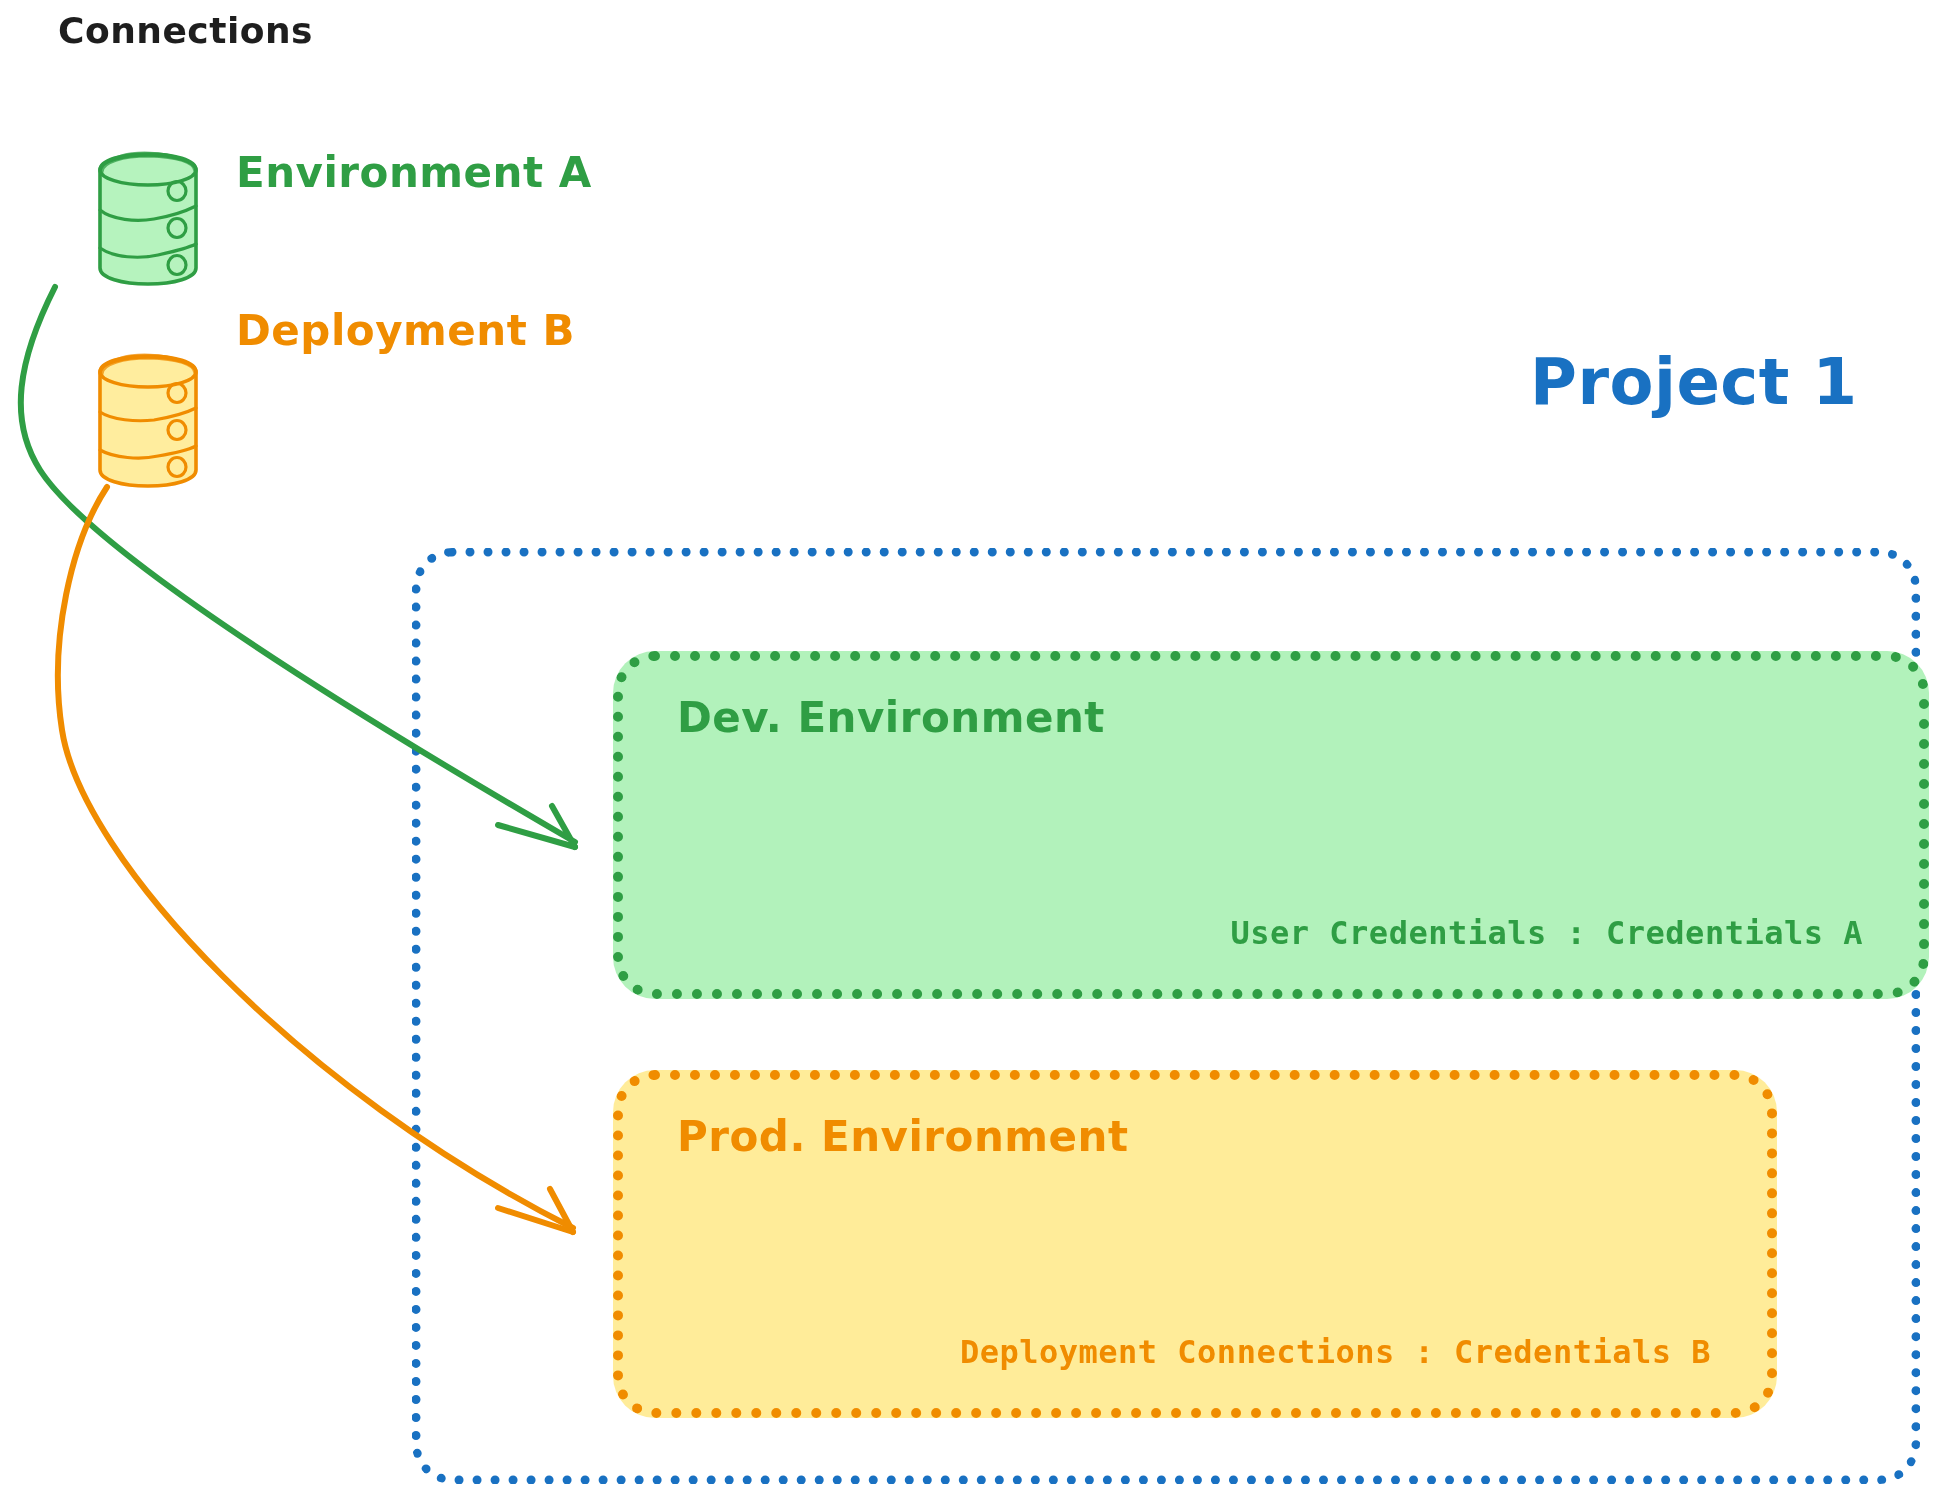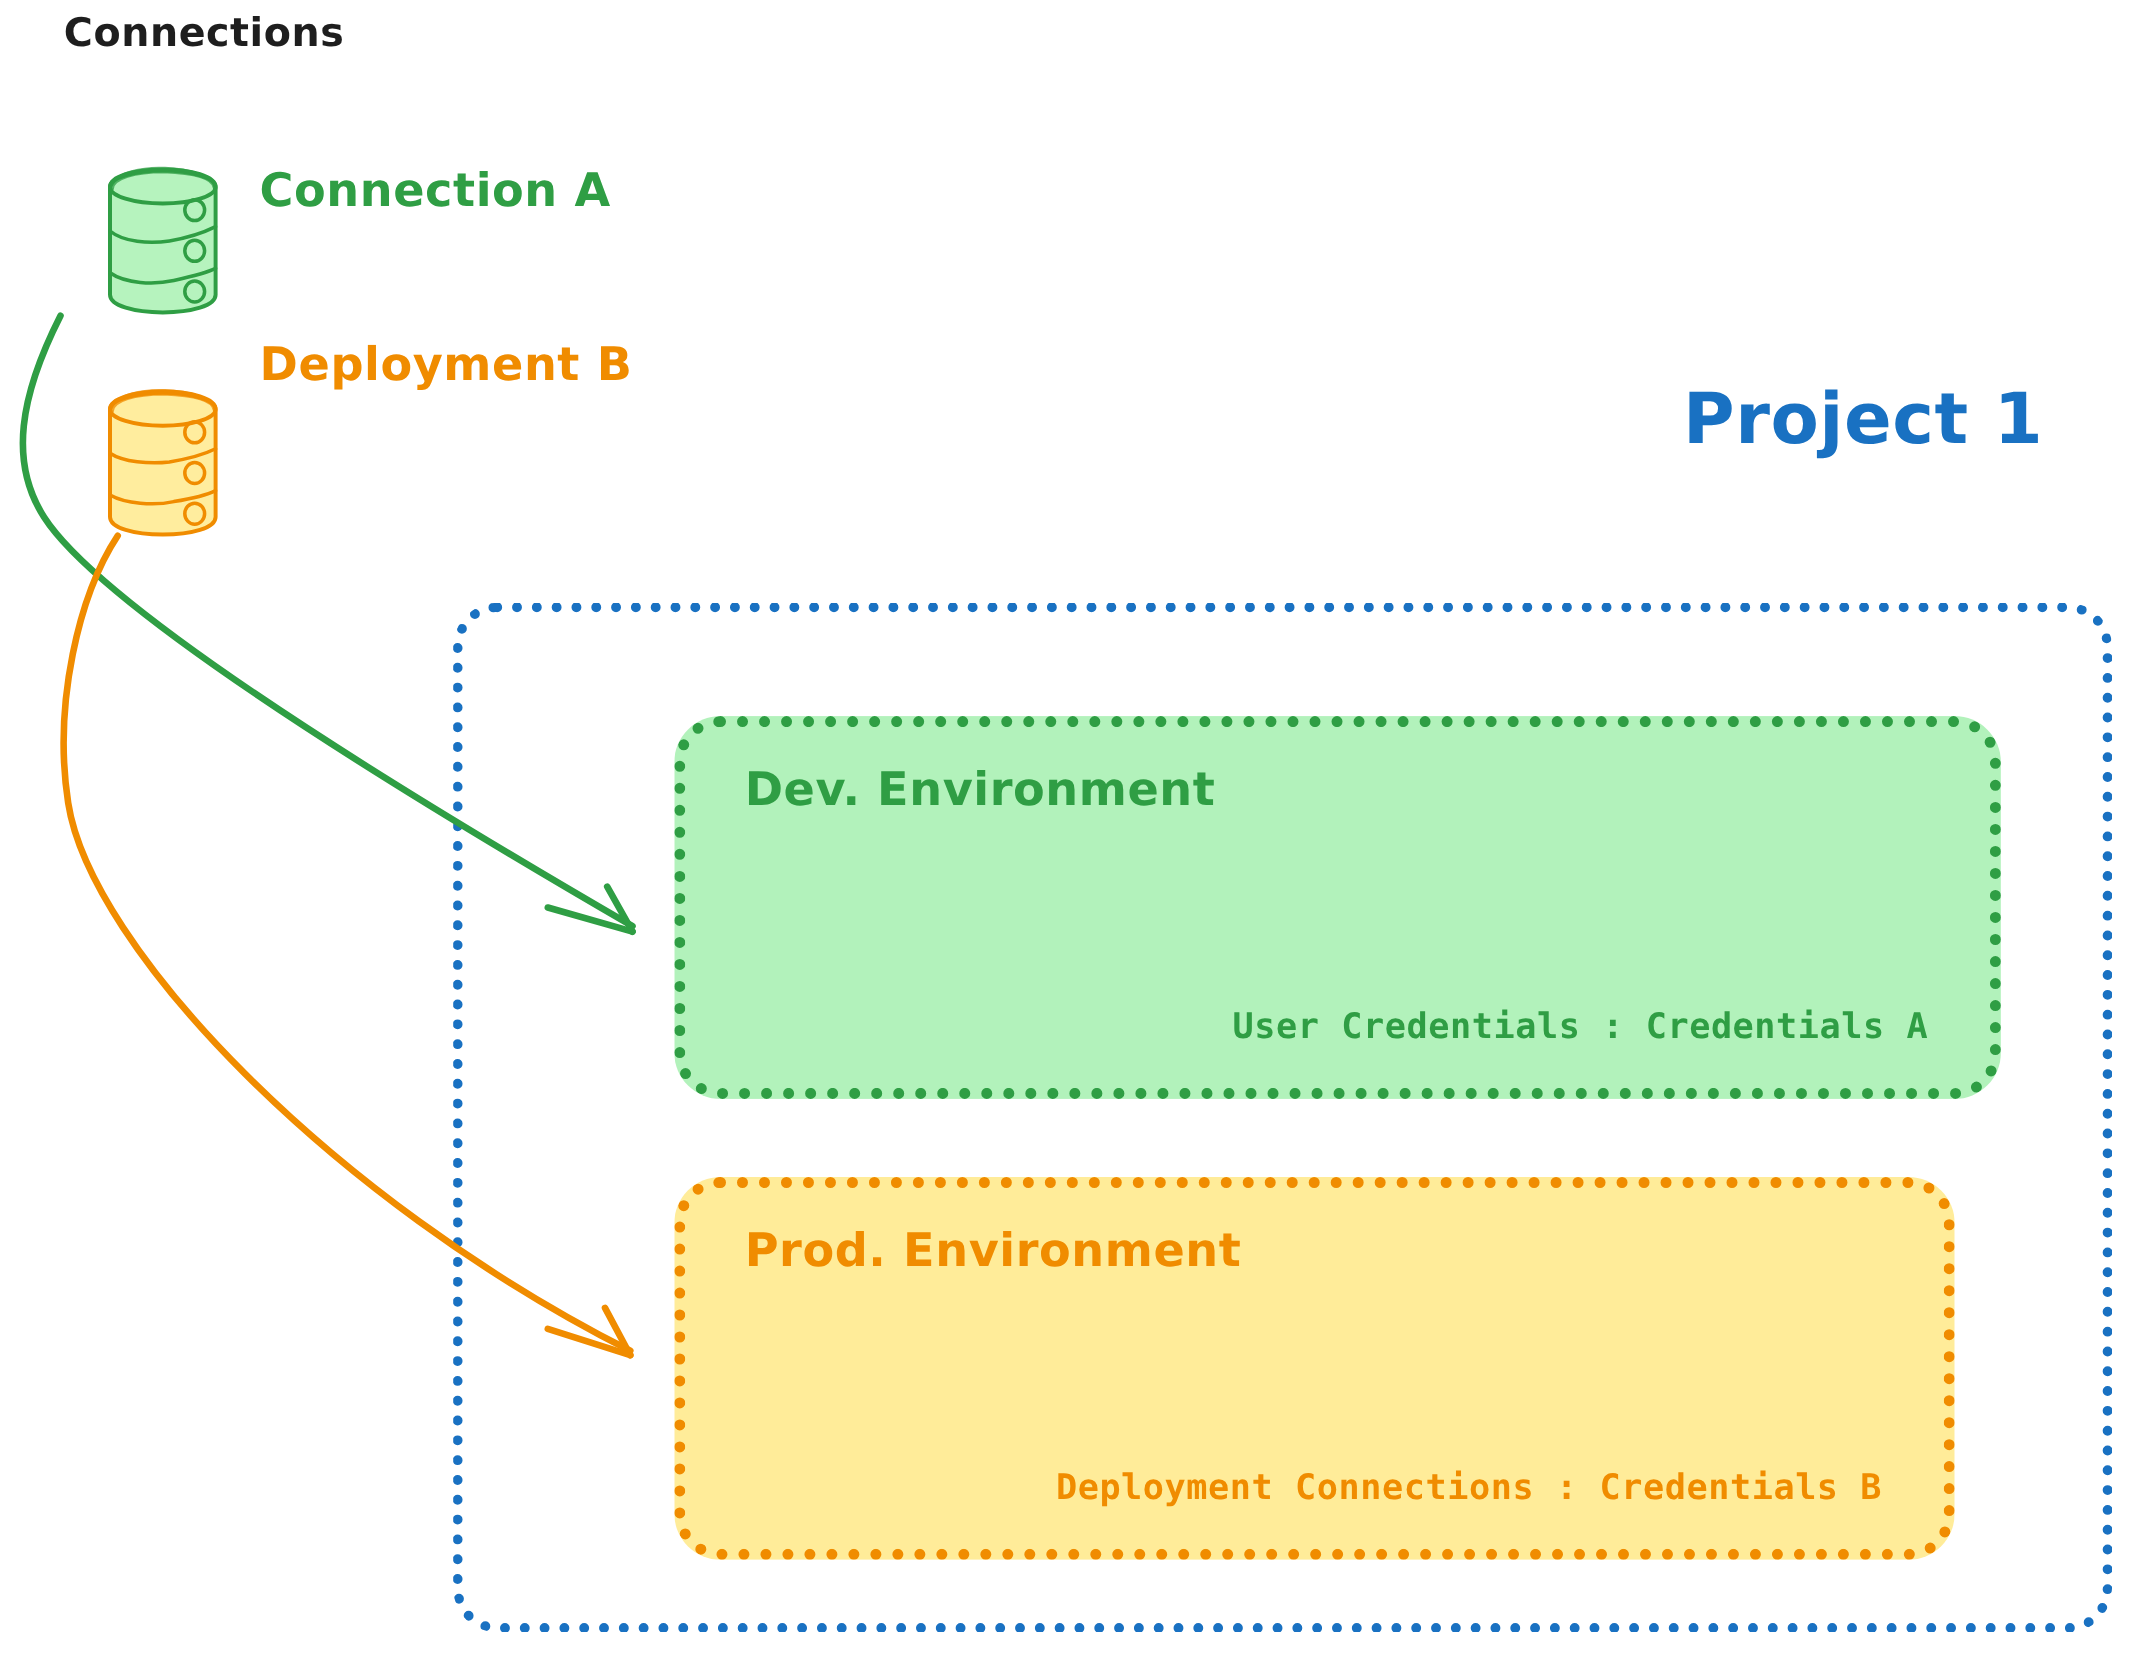--- a/index.html
+++ b/index.html
@@ -84,21 +84,21 @@
   .env-box {
     position: absolute;
     box-sizing: border-box;
     border-radius: 42px;
     border-style: dotted;
     border-width: 10px;
   }
   #dev-env-box {
     left: 613px;
     top: 651px;
-    width: 1206px;
+    width: 1316px;
     height: 348px;
     border-color: #2f9e44;
     background: #b2f2bb;
   }
   #prod-env-box {
     left: 613px;
     top: 1070px;
     width: 1164px;
     height: 348px;
     border-color: #f08c00;
@@ -158,21 +158,21 @@
 
       <path d="M8 62 C20 72 44 74 62 71 C80 68 96 62 104 58" stroke="#2f9e44" stroke-width="3.2" stroke-linecap="round" fill="none"></path>
       <path d="M8 100 C22 110 48 111 66 107 C84 103 98 99 104 96" stroke="#2f9e44" stroke-width="3.2" stroke-linecap="round" fill="none"></path>
 
       <ellipse cx="85" cy="43" rx="9" ry="9.5" stroke="#2f9e44" stroke-width="3.2" fill="none"></ellipse>
       <ellipse cx="85" cy="80" rx="9" ry="9.5" stroke="#2f9e44" stroke-width="3.2" fill="none"></ellipse>
       <ellipse cx="85" cy="117" rx="9" ry="9.5" stroke="#2f9e44" stroke-width="3.2" fill="none"></ellipse>
     </svg>
   </div>
 
-  <div id="conn-a-label" class="conn-label hand">Connection A</div>
+  <div id="conn-a-label" class="conn-label hand">Environment A</div>
 
   <div class="db-icon" id="db-icon-b">
     <svg viewBox="0 0 112 142" width="112" height="142" fill="none">
       <path d="M8 22 C8 12 30 6 56 6 C82 6 104 12 104 22 L104 120 C104 130 82 136 56 136 C30 136 8 130 8 120 Z" fill="#ffec99" opacity="0.95"></path>
       <path d="M8 22 C8 12 30 6 56 6 C82 6 104 12 104 22 L104 120 C104 130 82 136 56 136 C30 136 8 130 8 120 Z" stroke="#f08c00" stroke-width="3.6" stroke-linecap="round" fill="none"></path>
       <path d="M10 24 C10 14 31 8 57 8 C81 9 102 13 103 23" stroke="#f08c00" stroke-width="3" stroke-linecap="round" fill="none" opacity="0.75"></path>
       <ellipse cx="56" cy="22" rx="48" ry="15" stroke="#f08c00" stroke-width="3.6" fill="none"></ellipse>
       <path d="M9 21 C14 9 38 4 58 5 C80 6 101 12 104 21" stroke="#f08c00" stroke-width="2.6" fill="none" opacity="0.7"></path>
       <path d="M8 62 C20 70 44 72 62 70 C80 67 96 62 104 58" stroke="#f08c00" stroke-width="3.2" stroke-linecap="round" fill="none"></path>
       <path d="M8 100 C22 108 48 110 66 106 C84 103 98 99 104 96" stroke="#f08c00" stroke-width="3.2" stroke-linecap="round" fill="none"></path>

